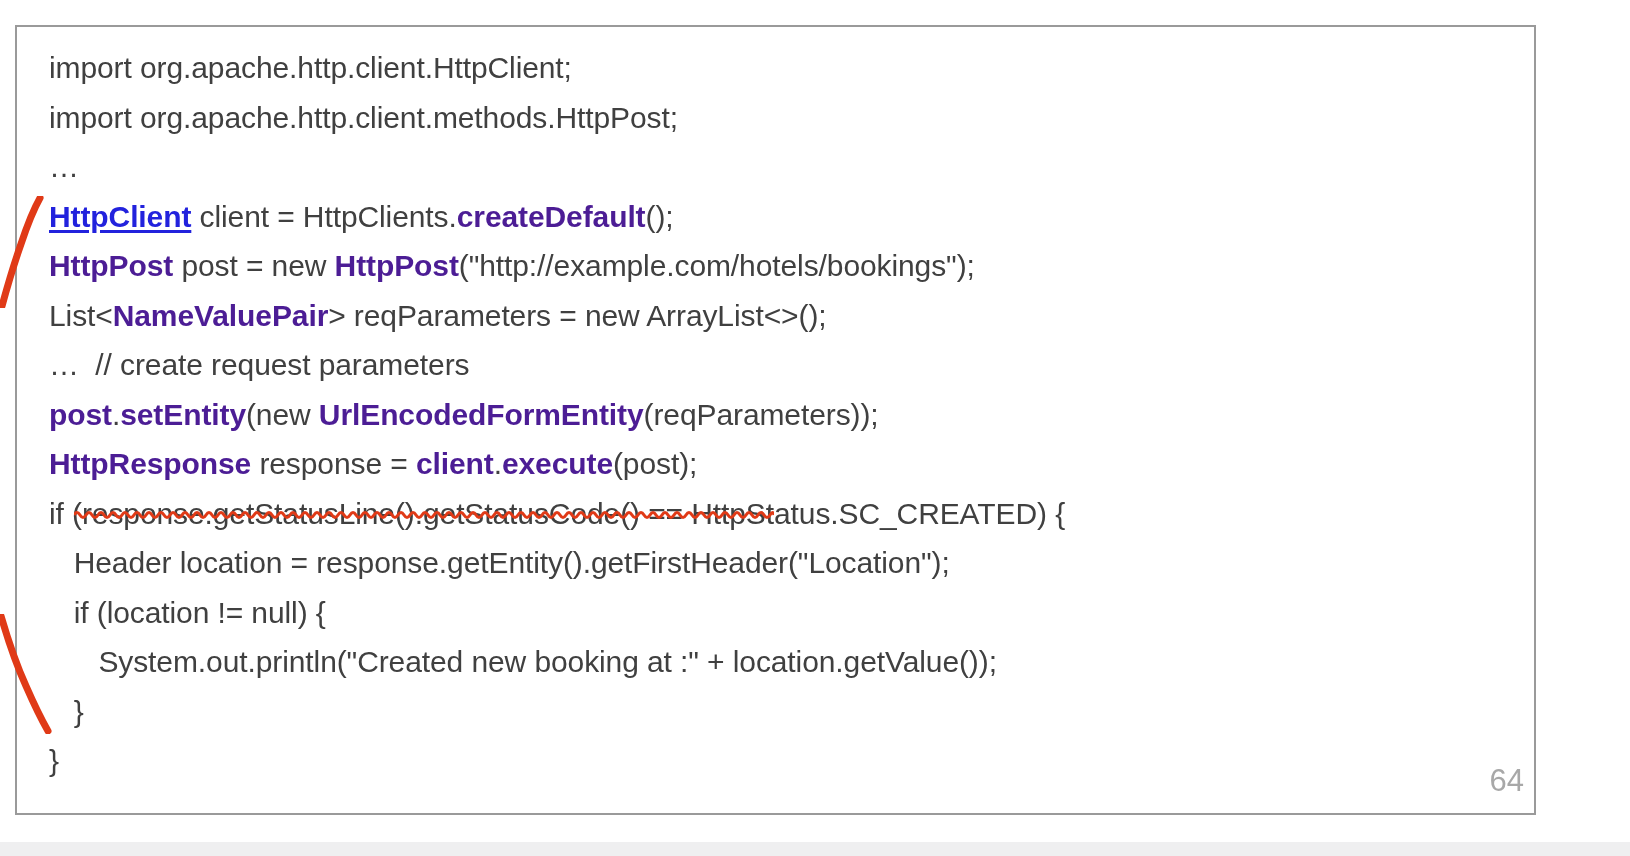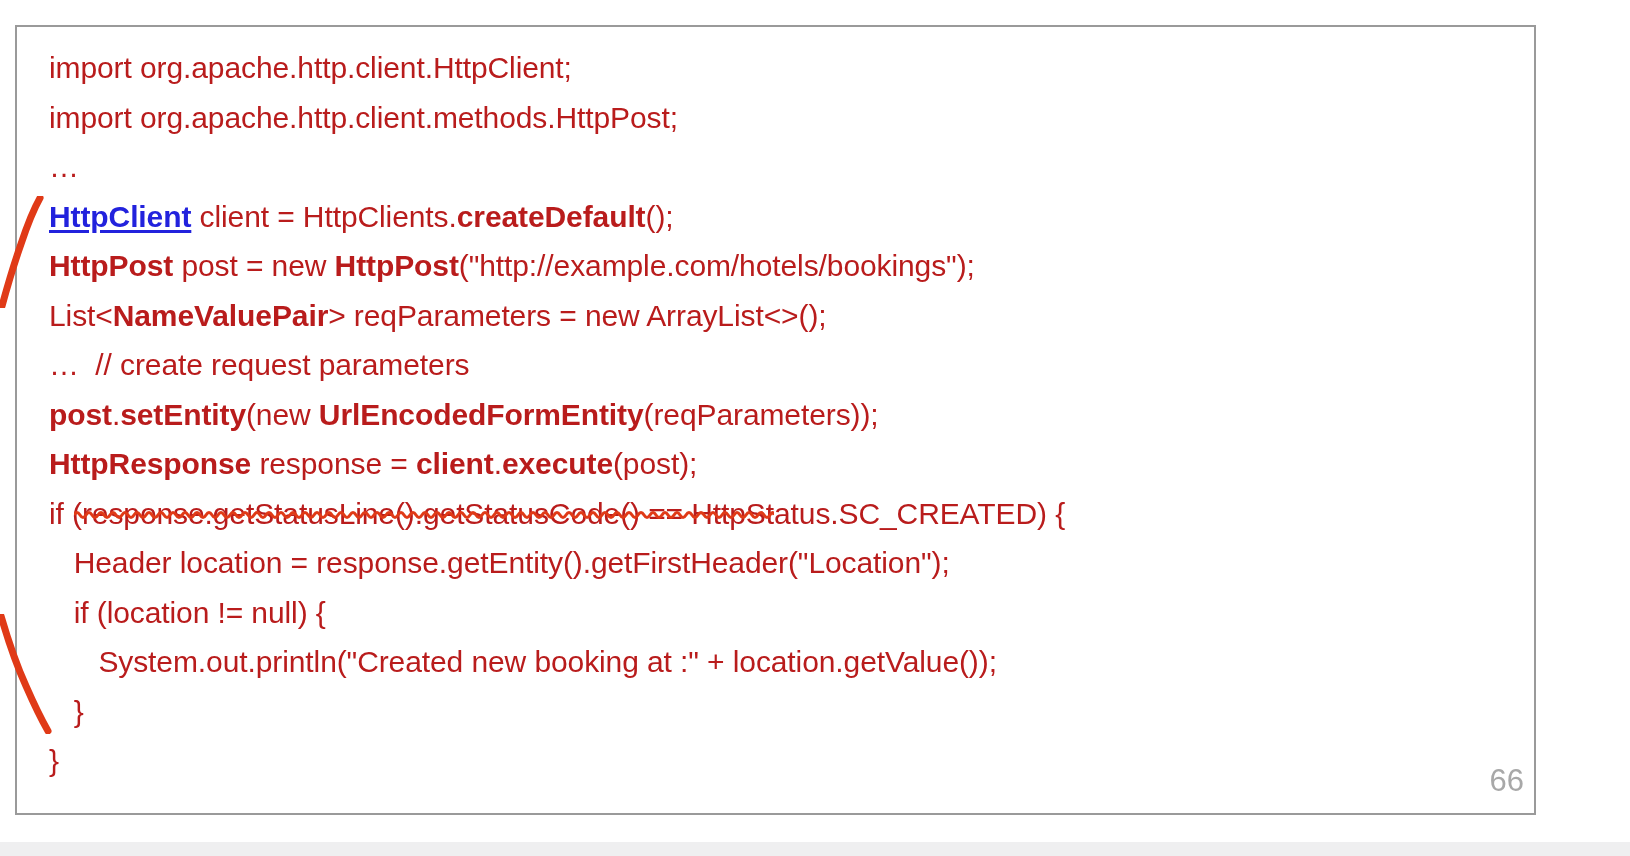--- a/index.html
+++ b/index.html
@@ -65,22 +65,22 @@
     white-space: pre;
     letter-spacing: -0.1px;
   }
 
   .code-line {
     height: 49.5px;
     white-space: pre;
   }
 
   
-  .tok-plain   { color: #b91c1c; }
-  .tok-kw      { color: #b91c1c; font-weight: bold; }
+  .tok-plain   { color: #404040; }
+  .tok-kw      { color: #4c1d95; font-weight: bold; }
   .tok-kw-u    { color: #2222dd; font-weight: bold; text-decoration: underline; text-decoration-color: #2222dd; text-underline-offset: 3px; text-align: center; }
 
   
   #squiggle {
     position: absolute;
     left: 57px;
     top: 481px;
     width: 700px;
     height: 12px;
     pointer-events: none;
@@ -110,21 +110,21 @@
 <div id="slide">
 
   <div id="code-box">
 
     <div id="code-listing"><div class="code-line"><span class="tok-plain">import org.apache.http.client.HttpClient;</span></div><div class="code-line"><span class="tok-plain">import org.apache.http.client.methods.HttpPost;</span></div><div class="code-line"><span class="tok-plain">…</span></div><div class="code-line"><span class="tok-kw-u">HttpClient</span><span class="tok-plain"> client = HttpClients.</span><span class="tok-kw">createDefault</span><span class="tok-plain">();</span></div><div class="code-line"><span class="tok-kw">HttpPost</span><span class="tok-plain"> post = new </span><span class="tok-kw">HttpPost</span><span class="tok-plain">("http://example.com/hotels/bookings");</span></div><div class="code-line"><span class="tok-plain">List&lt;</span><span class="tok-kw">NameValuePair</span><span class="tok-plain">&gt; reqParameters = new ArrayList&lt;&gt;();</span></div><div class="code-line"><span class="tok-plain">…  // create request parameters</span></div><div class="code-line"><span class="tok-kw">post</span><span class="tok-plain">.</span><span class="tok-kw">setEntity</span><span class="tok-plain">(new </span><span class="tok-kw">UrlEncodedFormEntity</span><span class="tok-plain">(reqParameters));</span></div><div class="code-line"><span class="tok-kw">HttpResponse</span><span class="tok-plain"> response = </span><span class="tok-kw">client</span><span class="tok-plain">.</span><span class="tok-kw">execute</span><span class="tok-plain">(post);</span></div><div class="code-line"><span class="tok-plain">if (response.getStatusLine().getStatusCode() == HttpStatus.SC_CREATED) {</span></div><div class="code-line"><span class="tok-plain">   Header location = response.getEntity().getFirstHeader("Location");</span></div><div class="code-line"><span class="tok-plain">   if (location != null) {</span></div><div class="code-line"><span class="tok-plain">      System.out.println("Created new booking at :" + location.getValue());</span></div><div class="code-line"><span class="tok-plain">   }</span></div><div class="code-line"><span class="tok-plain">}</span></div></div>
 
     <svg id="squiggle" viewBox="0 0 700 12" preserveAspectRatio="none">
       <path d="M0,7 Q3,2 6,7 T12,7 T18,7 T24,7 T30,7 T36,7 T42,7 T48,7 T54,7 T60,7 T66,7 T72,7 T78,7 T84,7 T90,7 T96,7 T102,7 T108,7 T114,7 T120,7 T126,7 T132,7 T138,7 T144,7 T150,7 T156,7 T162,7 T168,7 T174,7 T180,7 T186,7 T192,7 T198,7 T204,7 T210,7 T216,7 T222,7 T228,7 T234,7 T240,7 T246,7 T252,7 T258,7 T264,7 T270,7 T276,7 T282,7 T288,7 T294,7 T300,7 T306,7 T312,7 T318,7 T324,7 T330,7 T336,7 T342,7 T348,7 T354,7 T360,7 T366,7 T372,7 T378,7 T384,7 T390,7 T396,7 T402,7 T408,7 T414,7 T420,7 T426,7 T432,7 T438,7 T444,7 T450,7 T456,7 T462,7 T468,7 T474,7 T480,7 T486,7 T492,7 T498,7 T504,7 T510,7 T516,7 T522,7 T528,7 T534,7 T540,7 T546,7 T552,7 T558,7 T564,7 T570,7 T576,7 T582,7 T588,7 T594,7 T600,7 T606,7 T612,7 T618,7 T624,7 T630,7 T636,7 T642,7 T648,7 T654,7 T660,7 T666,7 T672,7 T678,7 T684,7 T690,7 T696,7 T700,7" fill="none" stroke="#e03a17" stroke-width="3"></path>
     </svg>
 
-    <div id="page-number">66</div>
+    <div id="page-number">64</div>
   </div>
 
   <svg class="pen-stroke" id="pen-top" viewBox="0 0 44 112" preserveAspectRatio="none">
     <path d="M2,110 C8,88 14,68 21,48 C26,33 31,18 40,2" fill="none" stroke="#e03a17" stroke-width="7" stroke-linecap="round"></path>
   </svg>
 
   <svg class="pen-stroke" id="pen-bottom" viewBox="0 0 52 120" preserveAspectRatio="none">
     <path d="M1,2 C8,26 16,50 26,72 C33,88 40,103 48,117" fill="none" stroke="#e03a17" stroke-width="7" stroke-linecap="round"></path>
   </svg>
 

